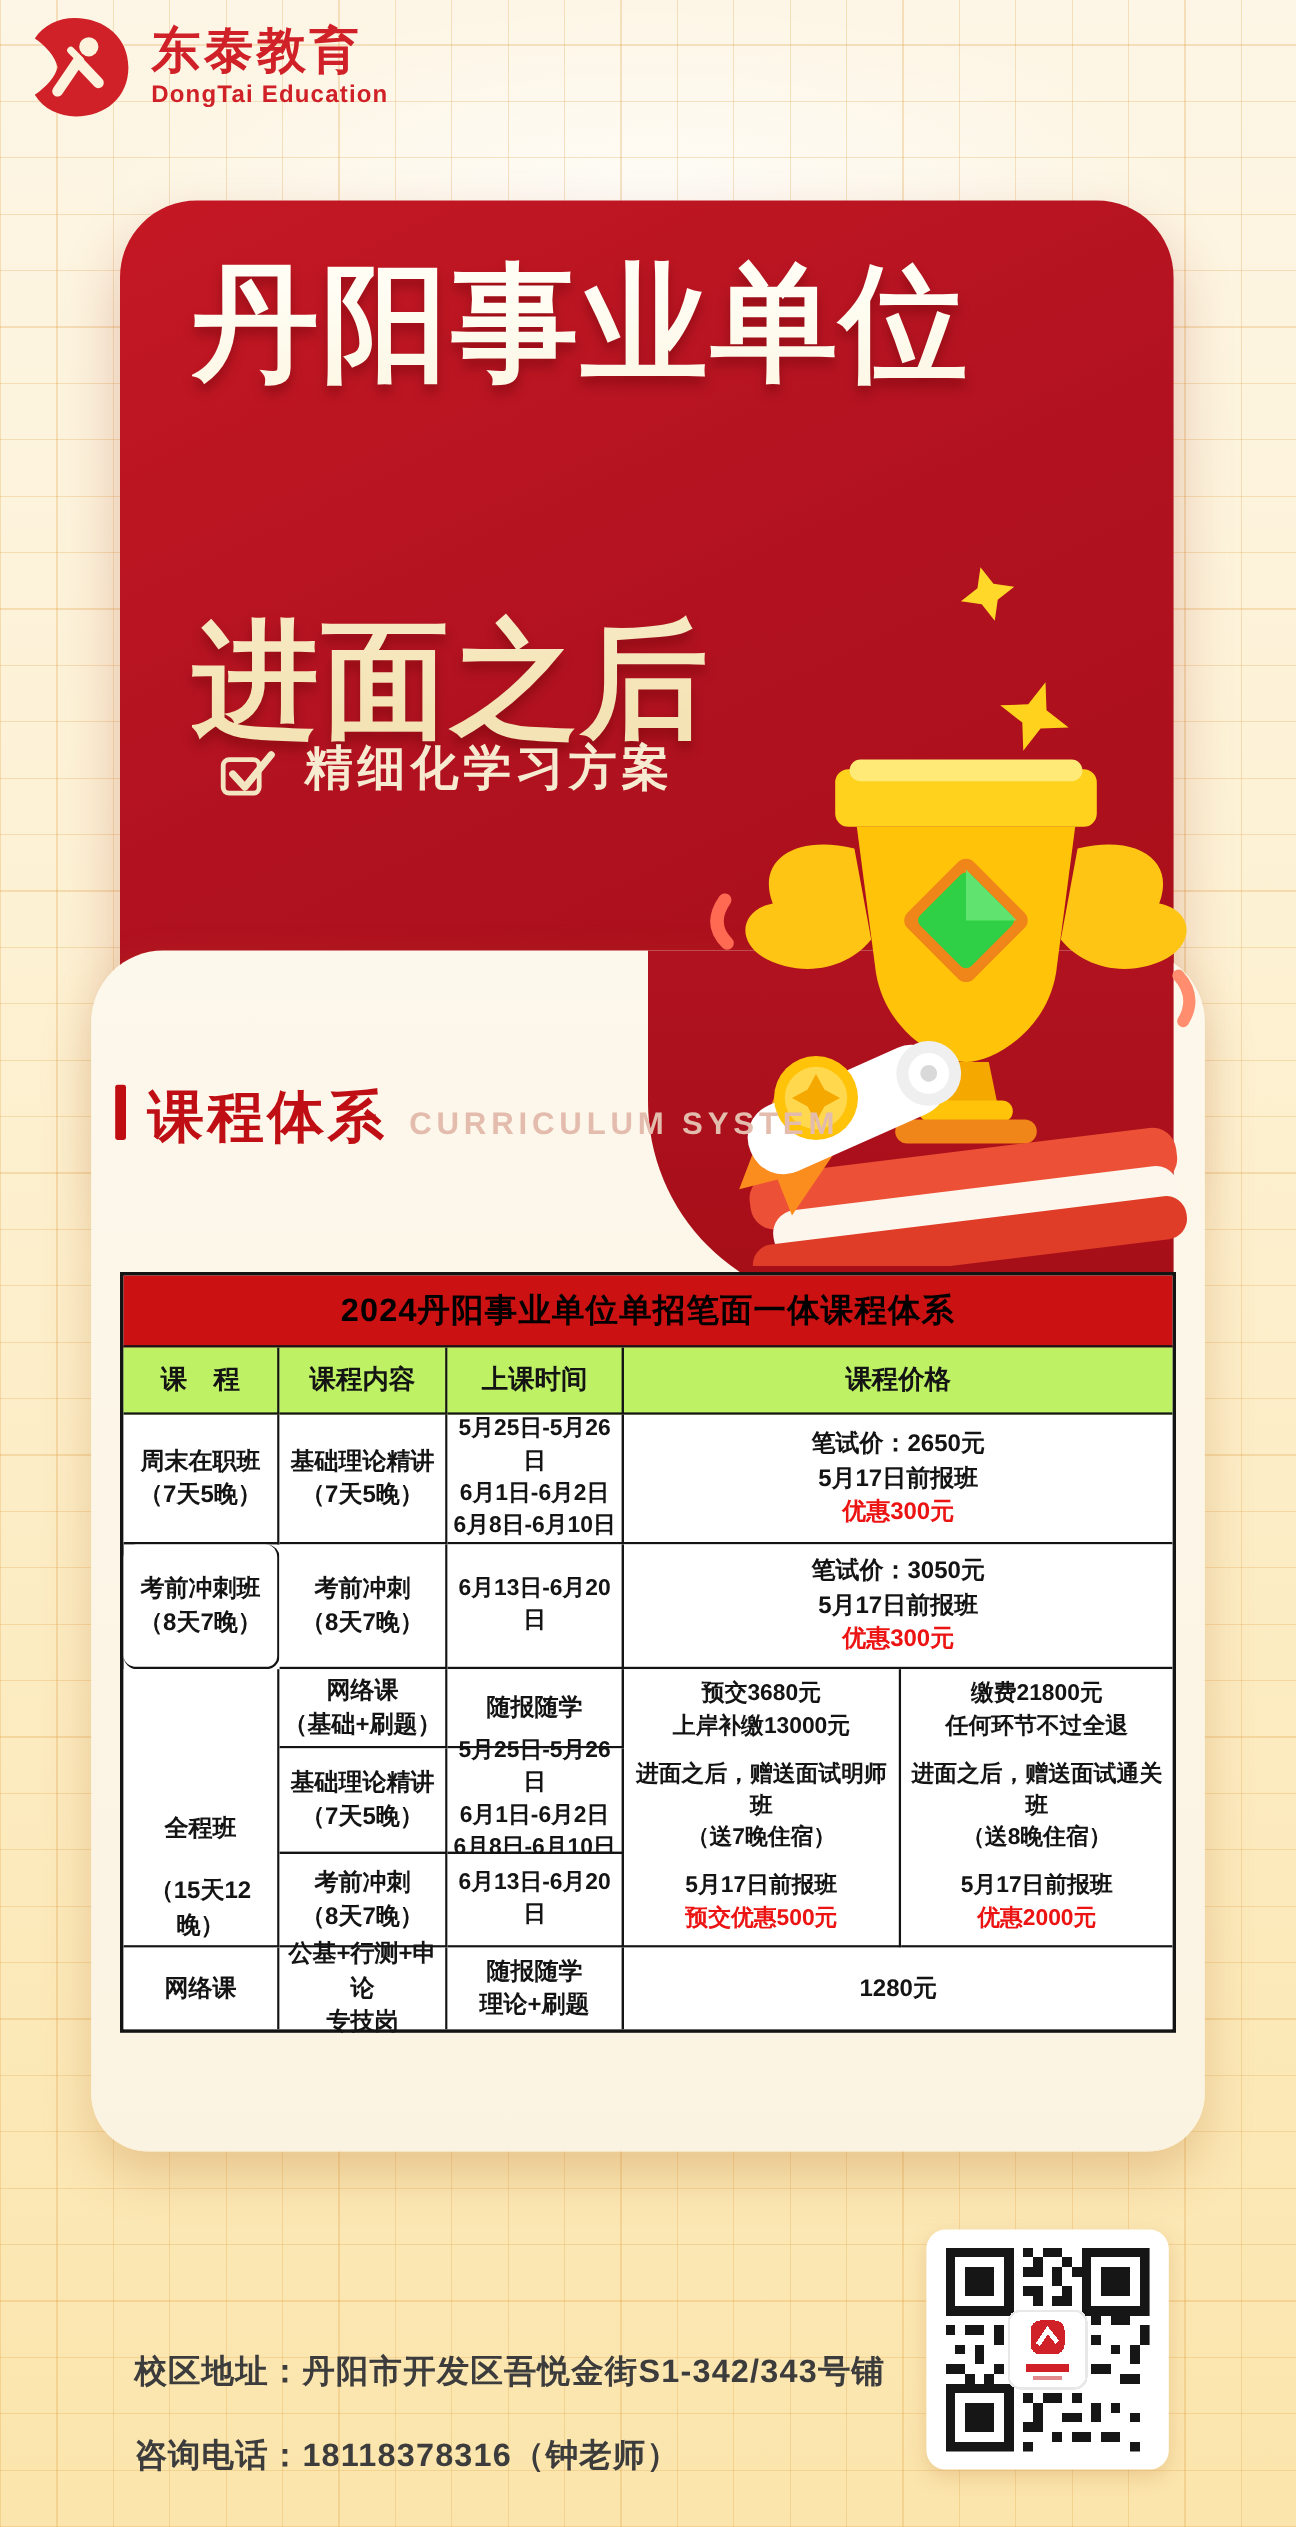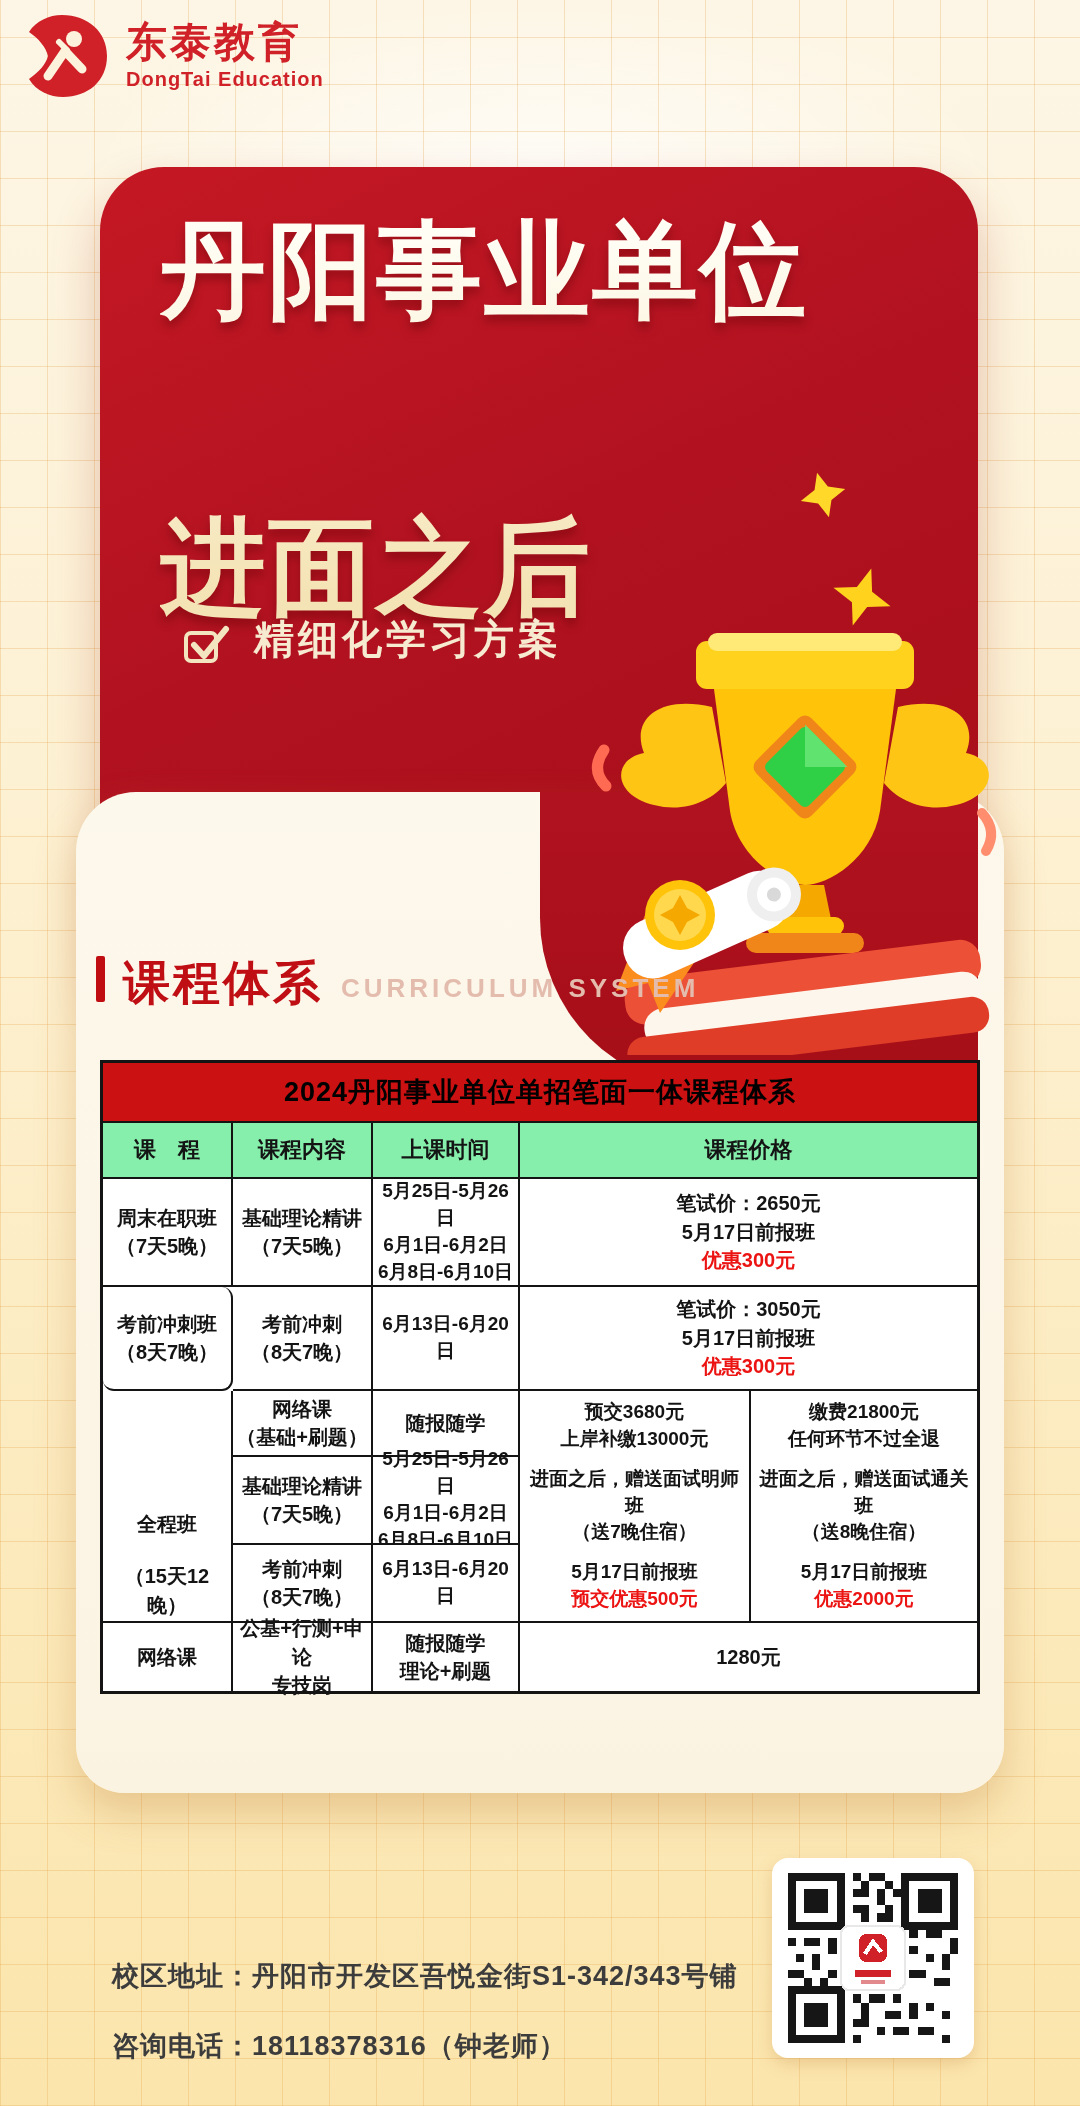--- a/index.html
+++ b/index.html
@@ -40,41 +40,41 @@
     border-radius:60px 60px 48px 48px;
     box-shadow:0 20px 40px rgba(190,120,50,.30);
   }
   .red-notch{
     position:absolute;left:540px;top:792px;width:438px;height:296px;
     background:linear-gradient(180deg,#b11220 0%,#a50e17 100%);
     border-radius:0 0 26px 170px;
   }
   .trophy{position:absolute;left:590px;top:555px;width:420px;height:500px;}
   
-  .section-head{position:absolute;left:96px;top:956px;display:flex;align-items:flex-end;gap:18px;justify-content:flex-end;}
+  .section-head{position:absolute;left:96px;top:904px;display:flex;align-items:flex-end;gap:18px;justify-content:flex-end;}
   .section-bar{width:9px;height:46px;background:#c00d12;border-radius:2px;margin-bottom:4px;}
   .section-cn{font-size:47px;font-weight:800;color:#bf0f14;letter-spacing:3px;line-height:1;}
   .section-en{font-size:26px;font-weight:700;color:#e3bcae;letter-spacing:4px;line-height:1;margin-bottom:5px;}
   
   .tbl{
     position:absolute;left:100px;top:1060px;width:880px;box-sizing:border-box;
     display:grid;border:3px solid #141414;background:#fff;
     grid-template-columns:130px 140px 147px 231px 1fr;
     grid-template-rows:60px 56px 108px 104px 66px 88px 78px 68px;
   }
   .c{
     border-right:2px solid #141414;border-bottom:2px solid #141414;
     display:flex;flex-direction:column;align-items:center;justify-content:center;
     text-align:center;font-weight:700;color:#141414;font-size:20px;line-height:1.42;
     background:#fff;padding:2px;box-sizing:border-box;
   }
   .c span{display:block;}
   .lc{border-right:none;}  .lb{border-bottom:none;}
   .c.ttl{background:#cb1111;color:#000000;font-size:27px;letter-spacing:1px;}
-  .c.head{background:#86efac;font-size:22px;}
+  .c.head{background:#bef264;font-size:22px;}
   .c .sm{font-size:19px;}
   .hl{color:#ec1313;}
   .gap{margin-top:13px;}
   .gap-lg{margin-top:24px;}
   
   .foot-org{position:absolute;left:112px;top:1878px;font-size:33px;font-weight:800;color:#2b2b2b;letter-spacing:9px;}
   .foot-line{position:absolute;left:112px;font-size:27px;font-weight:600;color:#3c3c3c;letter-spacing:1px;}
   .qr-card{
     position:absolute;left:772px;top:1858px;width:202px;height:200px;background:#fff;
     border-radius:16px;display:flex;align-items:center;justify-content:center;

